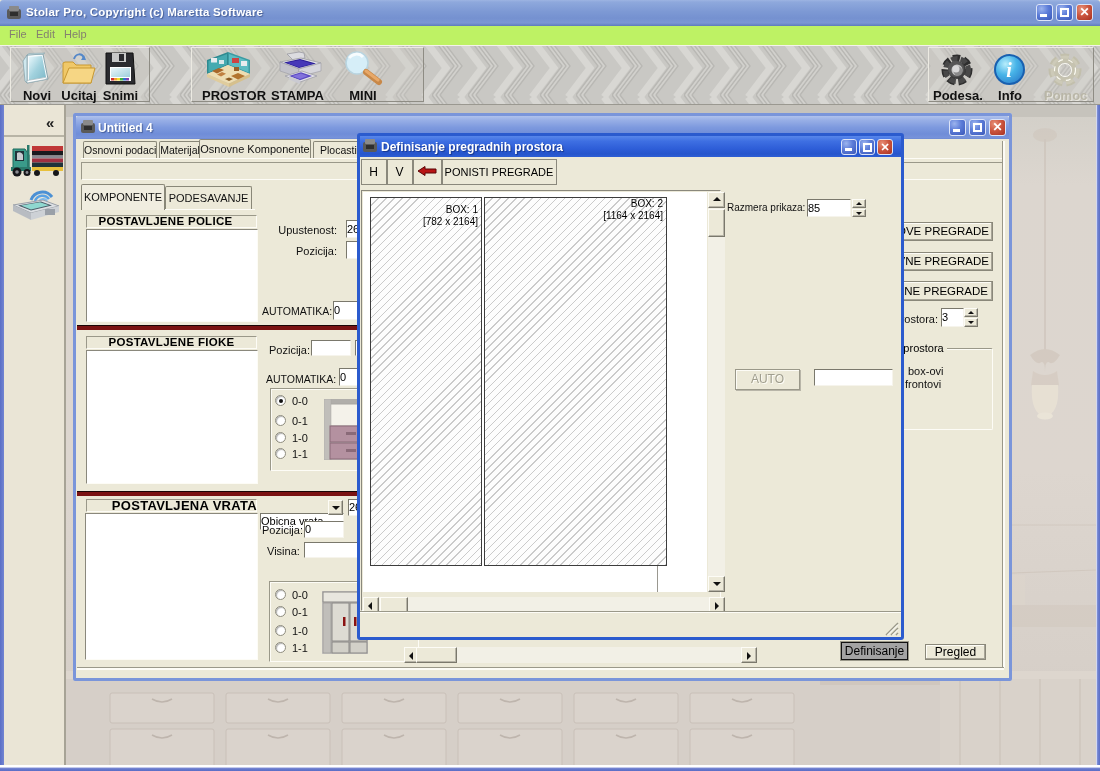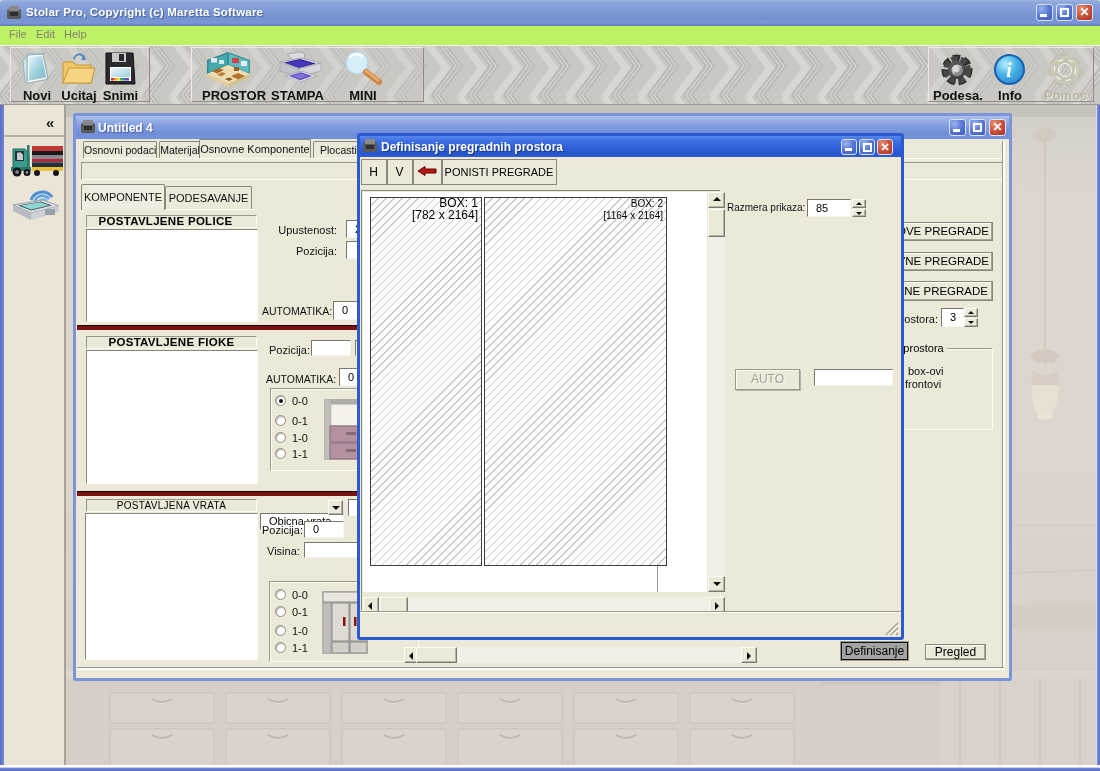--- a/index.html
+++ b/index.html
@@ -32,21 +32,21 @@
 #appborderR { left:1096px; top:105px; width:4px; height:666px; background:linear-gradient(90deg,#fff,#7385d2 40%,#5a6ec6); }
 #appborderB { left:0; top:765px; width:1100px; height:6px; background:linear-gradient(#fff 30%, #6a7bce 60%, #5a6ec6); }
 
 #sidebar { left:4px; top:105px; width:62px; height:661px; background:#eae5d6; border-right:2px solid #a7a396; }
 #sbtop { left:4px; top:105px; width:60px; height:32px; border-bottom:2px solid #b8b4a6; }
 #chevL { left:46px; top:114px; font-size:15px; font-weight:bold; color:#222; }
 
 .sunken { border:1px solid; border-color:#8a887c #fdfcf6 #fdfcf6 #8a887c; background:#fff; }
 .raised { border:1px solid; border-color:#fdfcf6 #8a887c #8a887c #fdfcf6; background:#ece9d8; }
 .btn3d { border:1px solid #8a887a; box-shadow:inset -1px -1px 0 #a8a598, inset 1px 1px 0 #fdfcf6; background:#ece9d8; }
-.field { position:absolute; background:#fff; border:1px solid; border-color:#7a786c #f6f4ec #f6f4ec #7a786c; font-size:11px; padding-left:8px; white-space:nowrap; overflow:hidden; }
+.field { position:absolute; background:#fff; border:1px solid; border-color:#7a786c #f6f4ec #f6f4ec #7a786c; font-size:11px; padding-left:0; white-space:nowrap; overflow:hidden; }
 .lbl { position:absolute; font-size:11px; color:#111; white-space:nowrap; }
 .grpbox { position:absolute; border:1px solid; border-color:#9a9889 #fdfcf6 #fdfcf6 #9a9889; box-shadow:1px 1px 0 #fdfcf6 inset; }
 .radio { position:absolute; width:11px; height:11px; border-radius:50%; background:#fff; border:1px solid #8e8c7e; box-shadow:inset 1px 1px 1px rgba(0,0,0,.3); }
 .radio.sel::after { content:""; position:absolute; left:2.5px; top:2.5px; width:4px; height:4px; border-radius:50%; background:#111; }
 .rlbl { position:absolute; font-size:11px; color:#111; }
 
 .sbtrack { position:absolute; background:#f2f0e6; border:0; }
 .sbbtn { position:absolute; background:#ece9d8; border:1px solid; border-color:#fdfcf6 #7a786c #7a786c #fdfcf6; box-shadow:inset -1px -1px 0 #b8b5a8; }
 .sbthumb { position:absolute; background:#ece9d8; border:1px solid; border-color:#fdfcf6 #7a786c #7a786c #fdfcf6; box-shadow:inset -1px -1px 0 #b8b5a8; }
 .arrowglyph { position:absolute; width:0; height:0; }
@@ -395,21 +395,21 @@
   <rect x="6" y="5" width="40" height="22" fill="#f4f2ea" stroke="#a8a6a2"></rect>
   <rect x="0" y="0" width="7" height="61" fill="#c0beba" stroke="#a8a6a2" stroke-width="0.5"></rect>
   <rect x="6" y="27" width="40" height="16" fill="#b491a0" stroke="#8a6a78" stroke-width="1"></rect>
   <rect x="6" y="44" width="40" height="16" fill="#b491a0" stroke="#8a6a78" stroke-width="1"></rect>
   <rect x="22" y="33" width="10" height="3" fill="#8a6a78"></rect>
   <rect x="22" y="50" width="10" height="3" fill="#8a6a78"></rect>
  </svg>
  <div class="abs" style="left:4px;top:378px;width:740px;height:5px;background:#7a1212;border-top:1.5px solid #1a0505"></div>
 
  <div class="abs raised" style="left:13px;top:386px;width:171px;height:13px;border-color:#9a9889 #fdfcf6 #fdfcf6 #9a9889"></div>
- <div class="abs" style="left:13px;top:386px;width:171px;text-align:center;font-size:10px;font-weight:normal;line-height:13px;letter-spacing:.3px">POSTAVLJENA VRATA</div>
+ <div class="abs" style="left:13px;top:386px;width:171px;text-align:right;font-size:13px;font-weight:bold;line-height:13px;letter-spacing:.3px">POSTAVLJENA VRATA</div>
  <div class="abs sunken" style="left:12px;top:400px;width:173px;height:147px"></div>
  <div class="abs field" style="left:187px;top:400px;width:84px;height:17px;line-height:15px">Obicna vrata</div>
  <div class="abs sbbtn" style="left:255px;top:387px;width:15px;height:15px"></div>
  <div class="arrowglyph" style="left:259px;top:393px;border-left:4px solid transparent;border-right:4px solid transparent;border-top:4px solid #111"></div>
  <div class="field abs" style="left:275px;top:386px;width:42px;height:17px;line-height:15px">26</div>
  <div class="lbl" style="left:189px;top:411px">Pozicija:</div>
  <div class="field abs" style="left:231px;top:408px;width:40px;height:17px;line-height:15px">0</div>
  <div class="lbl" style="left:194px;top:432px">Visina:</div>
  <div class="field abs" style="left:231px;top:429px;width:60px;height:16px"></div>
  <div class="grpbox" style="left:196px;top:468px;width:150px;height:81px"></div>
@@ -488,21 +488,21 @@
  <div class="abs" style="left:52.5px;top:22.5px;width:29px;height:26px;border:1px solid #8a887c;background:#ece9d8"></div>
  <svg class="abs" style="left:57px;top:29px" width="20" height="12">
       <path d="M1,6 L8,1.5 L8,4 L19,4 L19,8 L8,8 L8,10.5 Z" fill="#b81414" stroke="#5a0606" stroke-width="1"></path>
     </svg>
  <div class="abs" style="left:81.5px;top:22.5px;width:115px;height:26px;border:1px solid #8a887c;background:#ece9d8;text-align:center;font-size:11px;line-height:24px;white-space:nowrap">PONISTI PREGRADE</div>
 
  <div class="abs" style="left:1px;top:54px;width:360px;height:421px;border:1px solid;border-color:#8a887c #fdfcf6 #fdfcf6 #8a887c"></div>
  <div class="abs" style="left:3px;top:56px;width:344px;height:400px;background:#fff"></div>
  <div class="abs hatch" style="left:10px;top:61px;width:112px;height:369px"></div>
  <div class="abs hatch" style="left:124px;top:61px;width:183px;height:369px"></div>
- <div class="abs" style="left:10px;top:61px;width:108px;text-align:right;font-size:12px;line-height:12px;padding-top:0">BOX: 1<br>[782 x 2164]</div>
+ <div class="abs" style="left:10px;top:61px;width:108px;text-align:right;font-size:10px;line-height:12px;padding-top:7px">BOX: 1<br>[782 x 2164]</div>
  <div class="abs" style="left:124px;top:61px;width:179px;text-align:right;font-size:10px;line-height:12px;padding-top:1px">BOX: 2<br>[1164 x 2164]</div>
  <div class="abs" style="left:297px;top:430px;width:1px;height:26px;background:#9a9890"></div>
 
  <div class="abs sbtrack" style="left:348px;top:56px;width:17px;height:400px"></div>
  <div class="abs sbbtn" style="left:348px;top:56px;width:17px;height:16px"></div>
  <div class="arrowglyph" style="left:353px;top:61px;border-left:4px solid transparent;border-right:4px solid transparent;border-bottom:4px solid #111"></div>
  <div class="abs sbthumb" style="left:348px;top:73px;width:17px;height:28px"></div>
  <div class="abs sbbtn" style="left:348px;top:440px;width:17px;height:16px"></div>
  <div class="arrowglyph" style="left:353px;top:446px;border-left:4px solid transparent;border-right:4px solid transparent;border-top:4px solid #111"></div>
 

